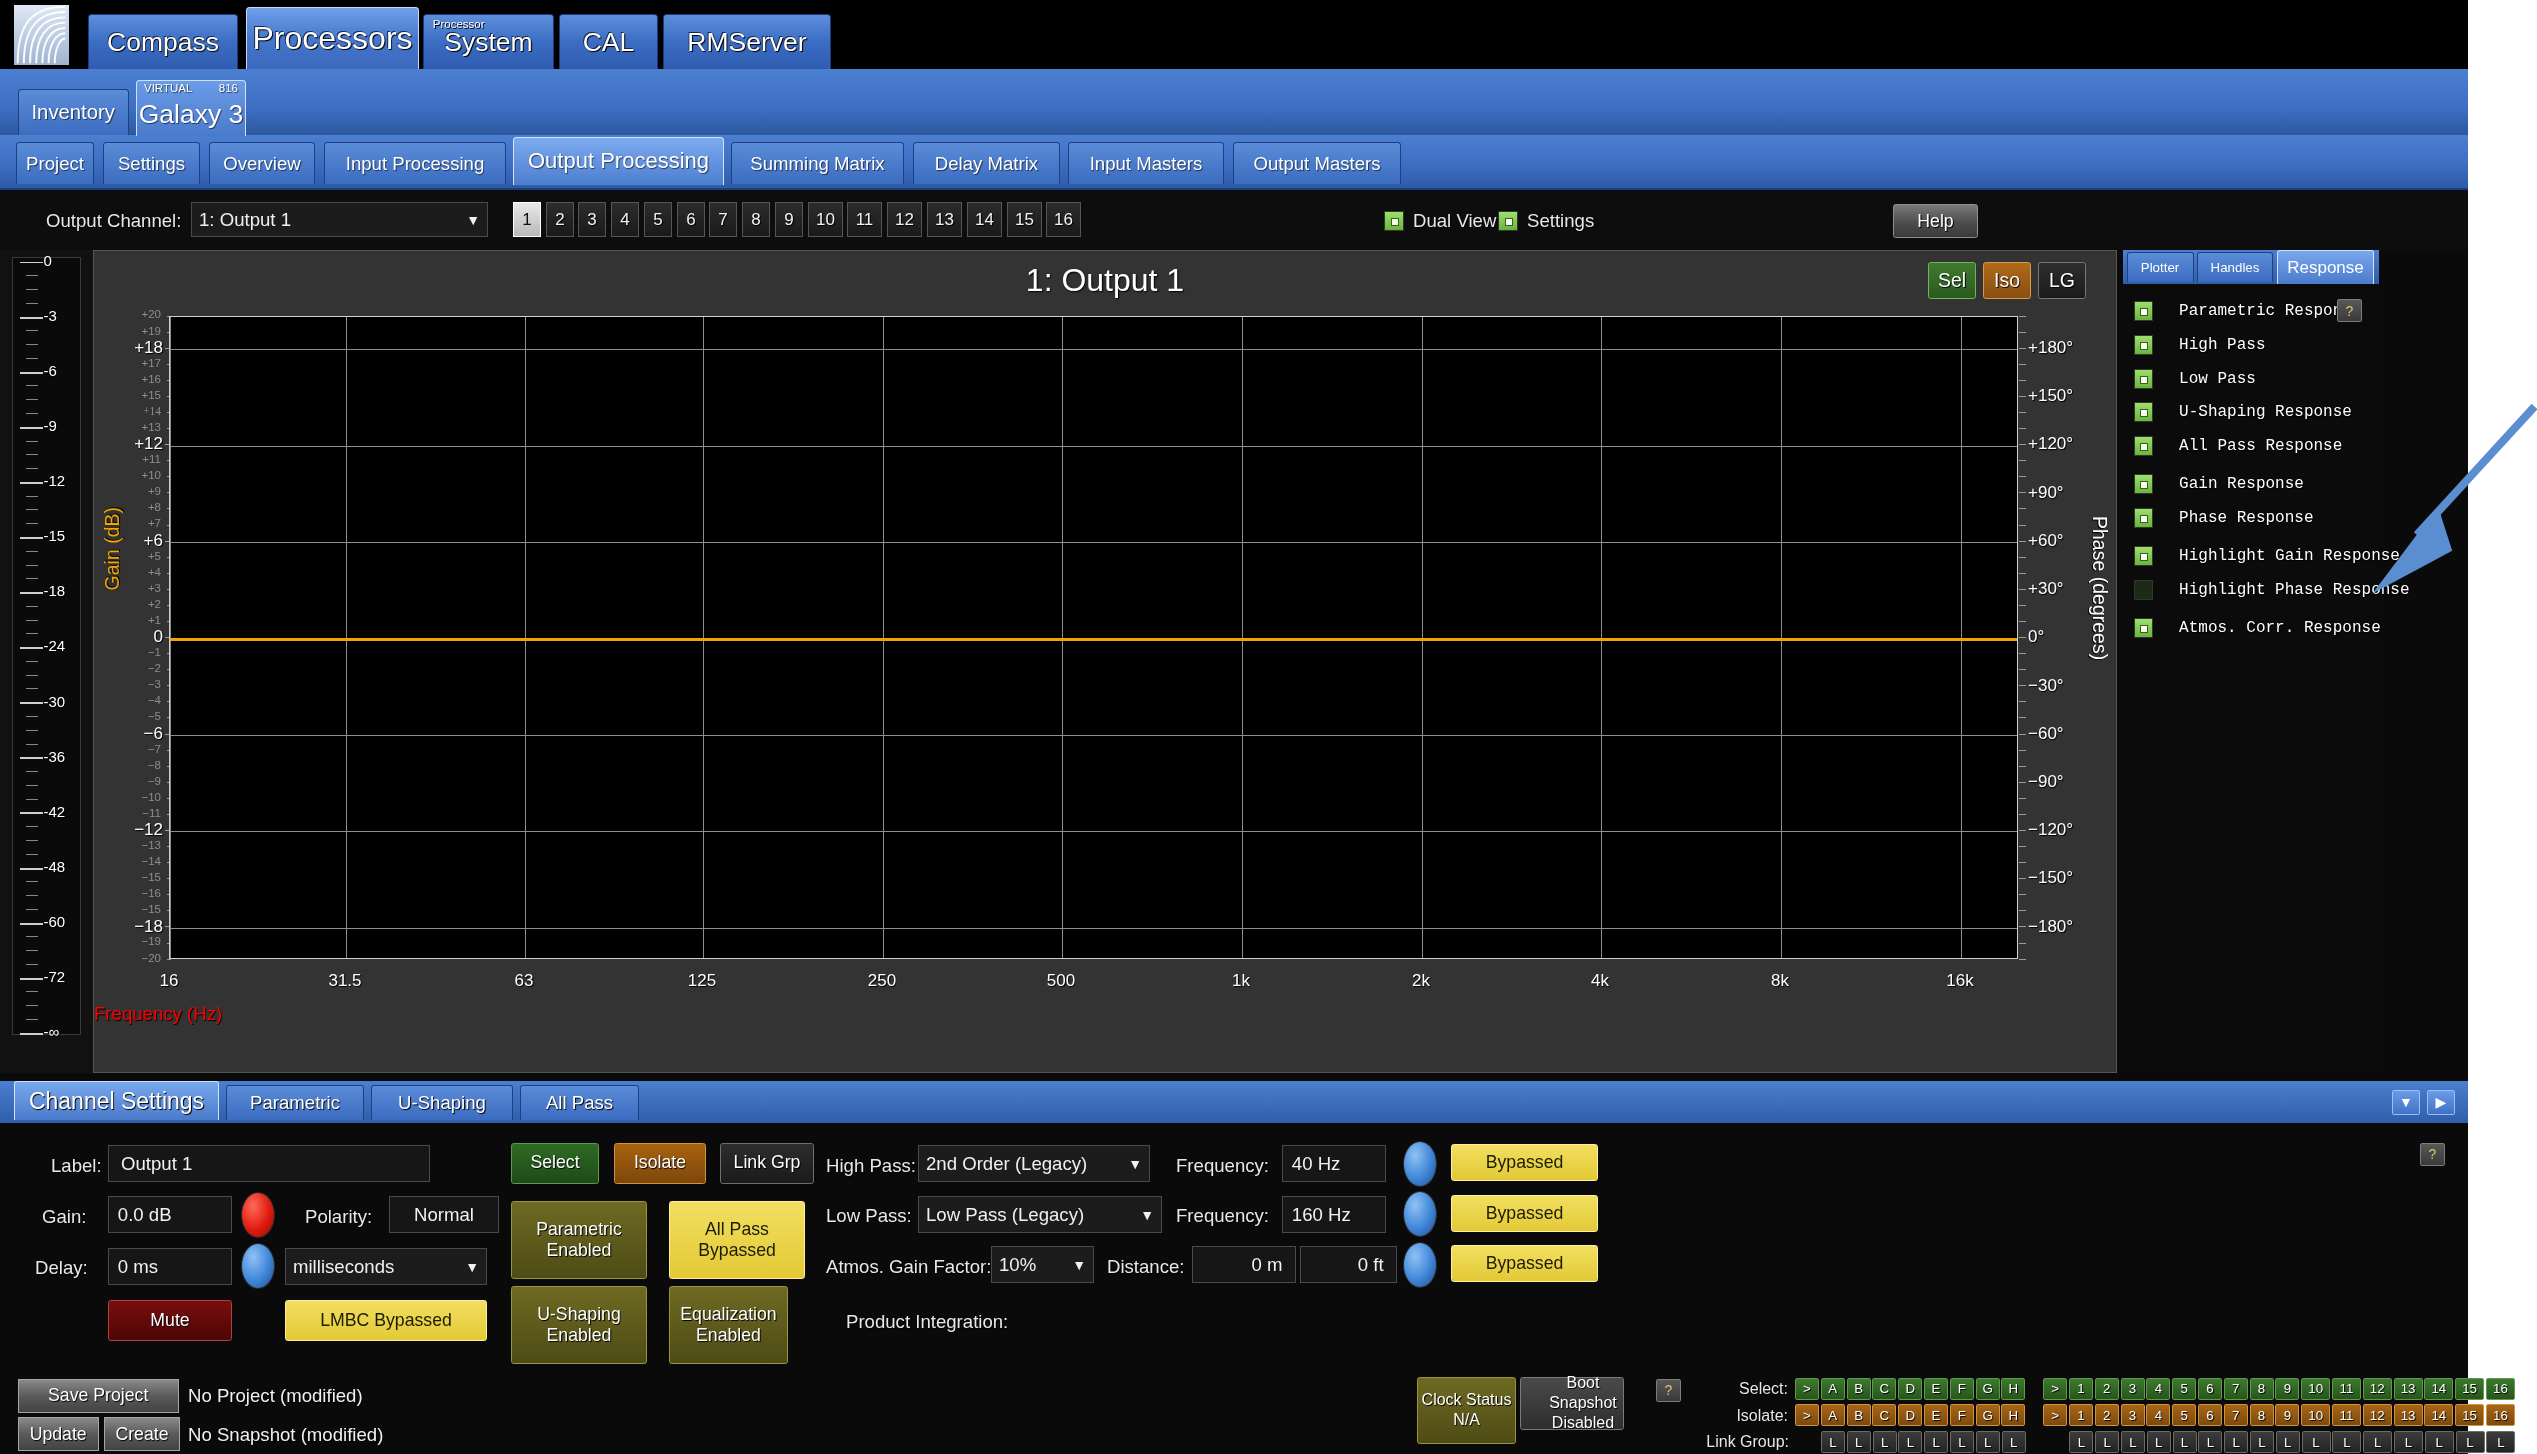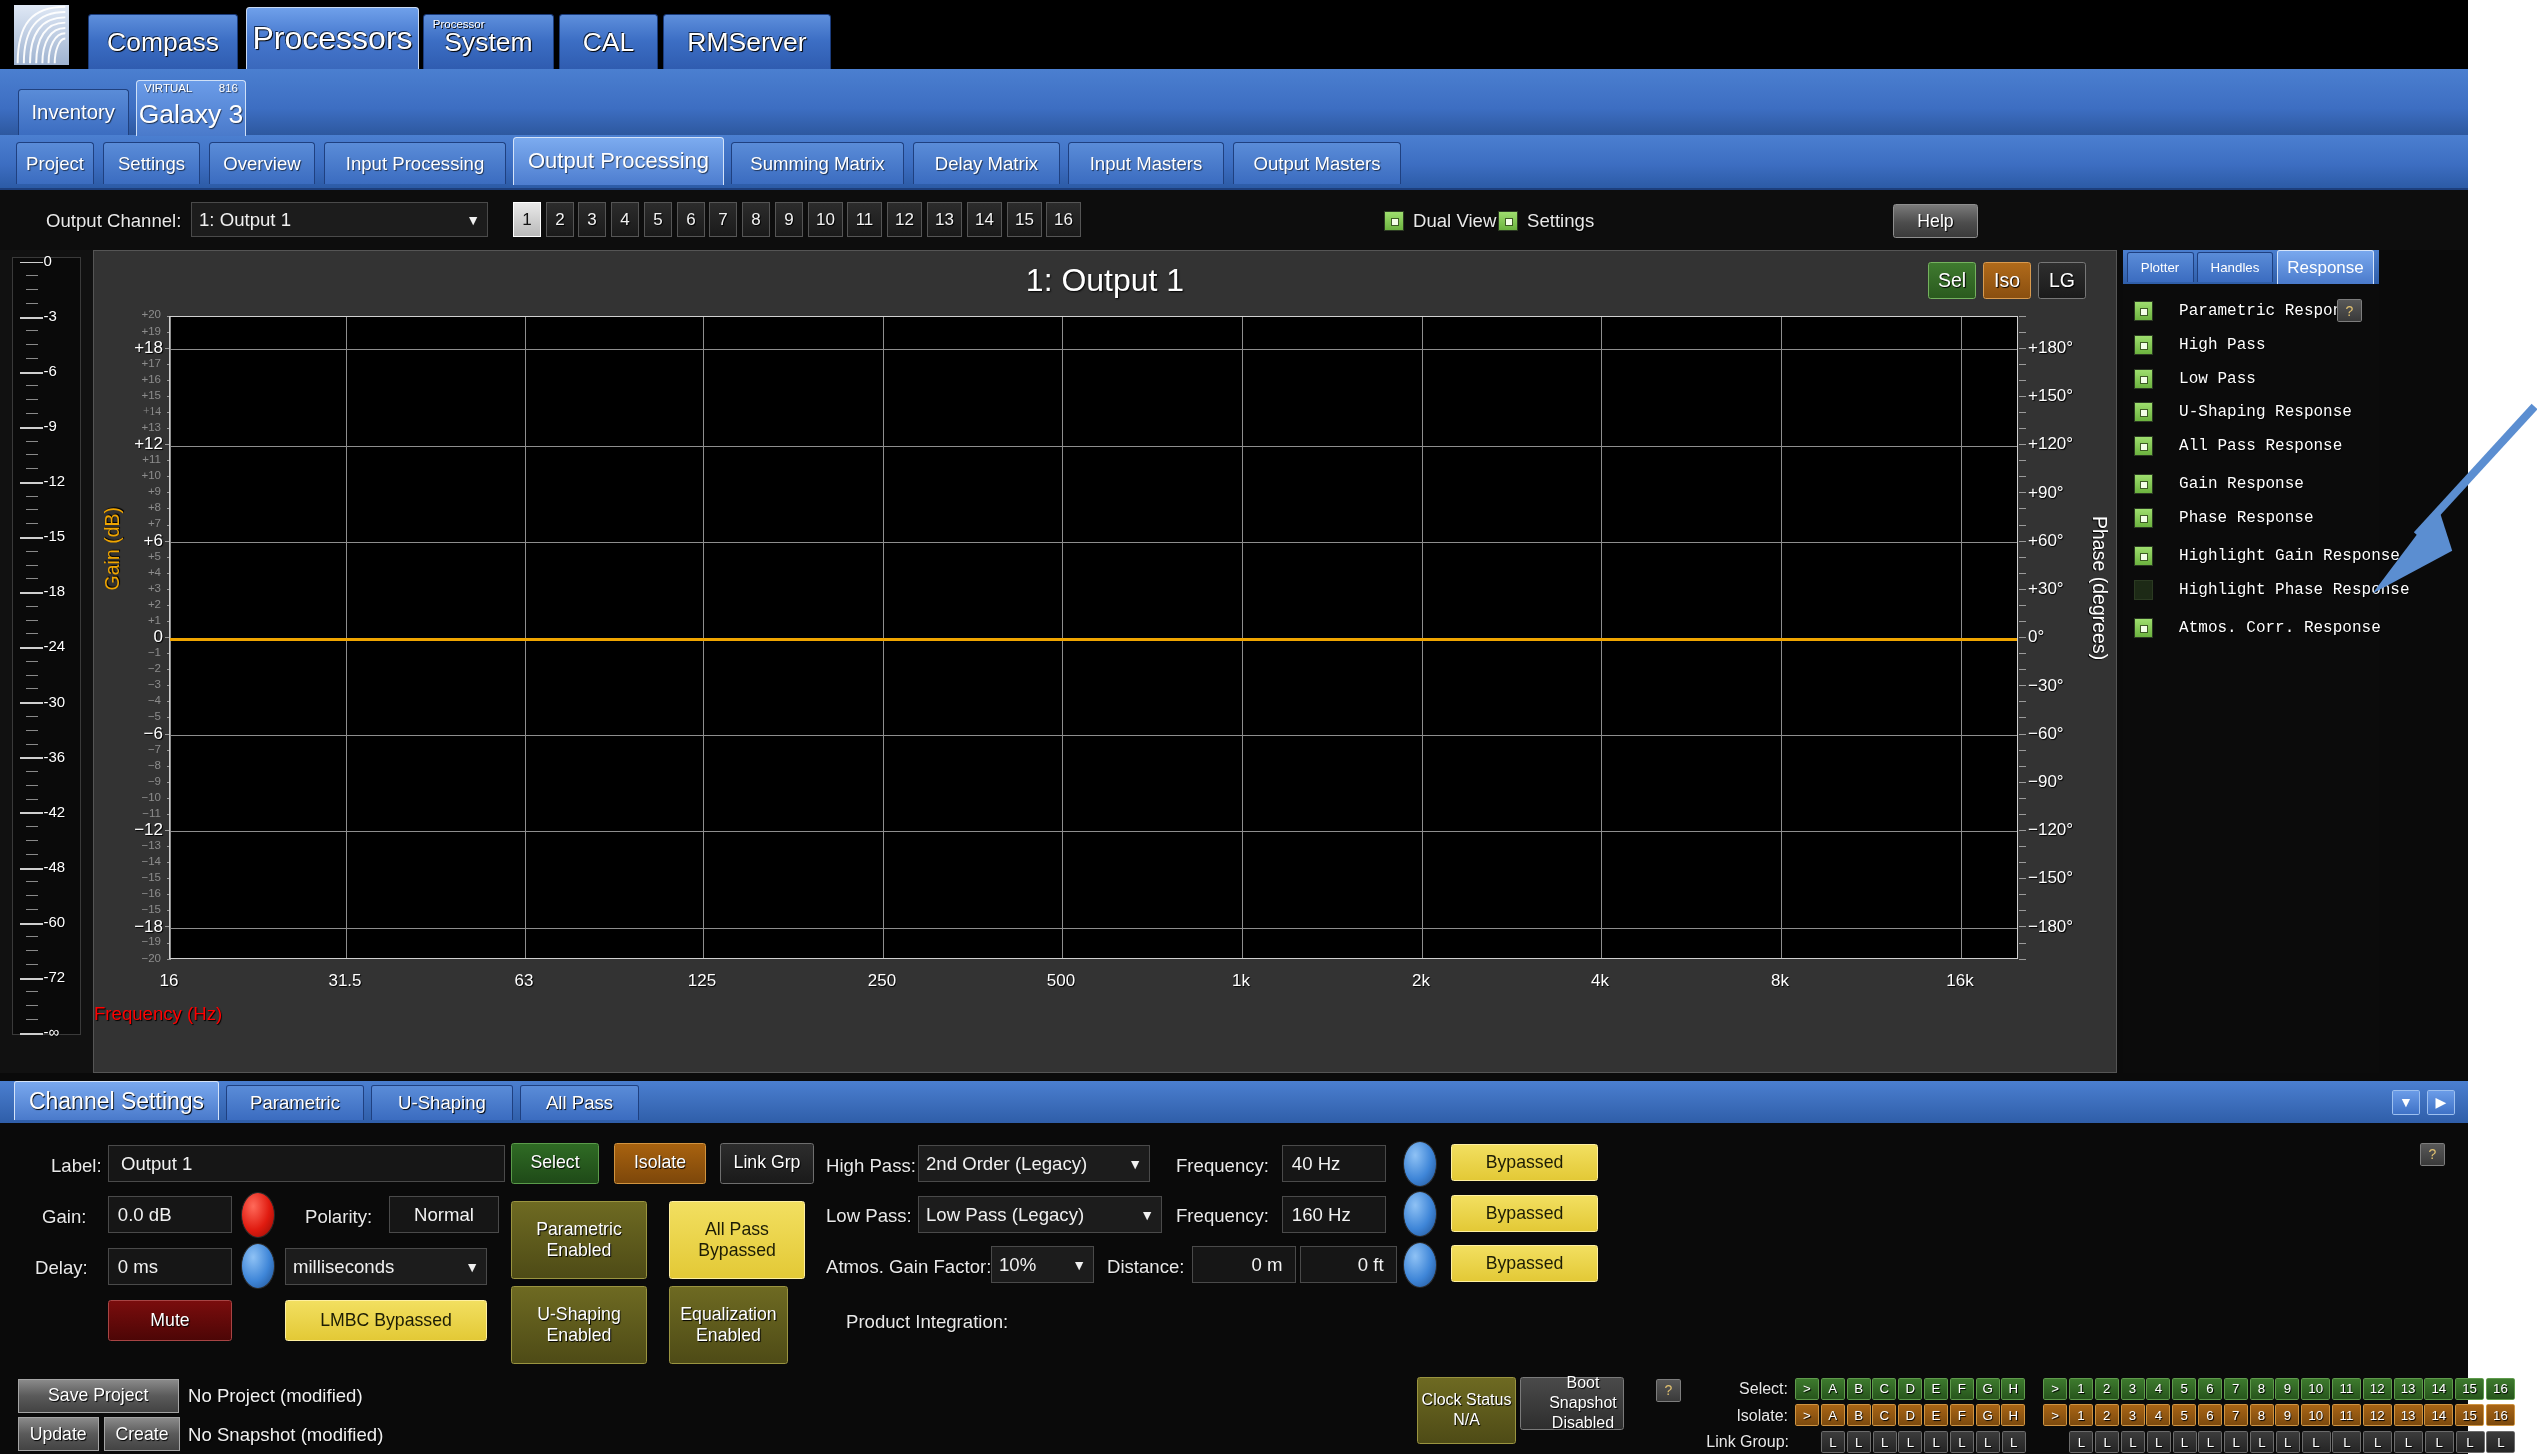--- a/index.html
+++ b/index.html
@@ -836,21 +836,21 @@
       </div>
   </div>
 
   <div class="csettings">
 
     <div class="qbtn" style="position:absolute; left:2420px; top:19.5px;">
       <span>?</span>
       </div>
 
     <div class="fldlabel" style="left:51px; top:32px;">Label:</div>
-    <div class="field" style="left:108px; top:22px; width:397px; height:37px;padding-left:12px;">
+    <div class="field" style="left:108px; top:22px; width:322px; height:37px;padding-left:12px;">
       <span>Output 1</span>
     </div>
 
     <div class="fldlabel" style="left:42px; top:83px;">Gain:</div>
     <div class="field" style="left:108px; top:73px; width:124px; height:37px;">
       <span>0.0 dB</span>
     </div>
     <div class="knob red" style="left:241px; top:69px;"></div>
     <div class="fldlabel" style="left:305px; top:83px;">Polarity:</div>
     <div class="field" style="left:389px; top:73px; width:110px; height:37px; justify-content:center;">

